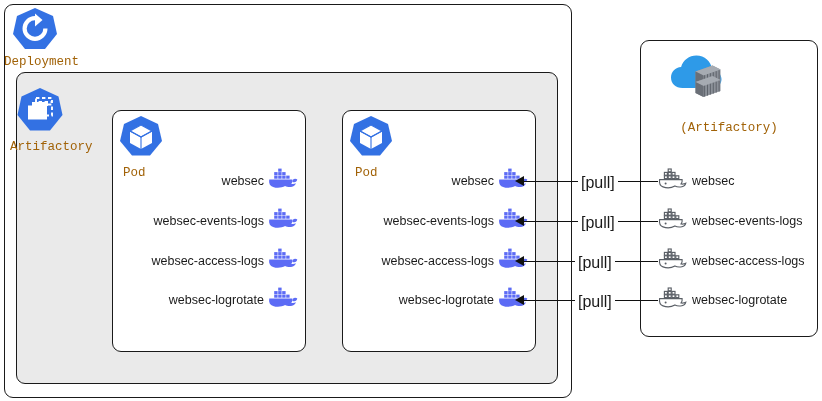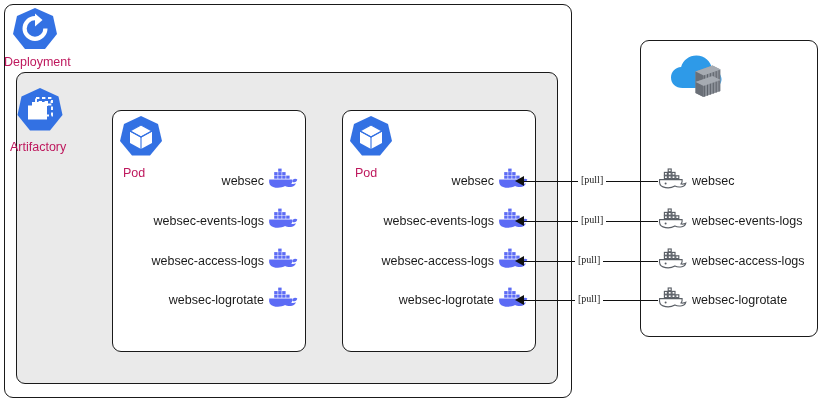--- a/index.html
+++ b/index.html
@@ -26,23 +26,24 @@
     left:16px; top:72px; width:542px; height:312px;
     background:#eaeaea;
   }
   #pod-box-1{left:112px; top:110px; width:194px; height:242px;}
   #pod-box-2{left:342px; top:110px; width:194px; height:242px;}
   #registry-box{left:640px; top:40px; width:178px; height:297px;}
 
   .lbl{
     position:absolute;
     font-size:12.5px;
-    color:#be185d;
+    color:#a16207;
     white-space:nowrap;
     line-height:1;
+    font-family:Liberation Mono, monospace;
   }
   .lbl.center{text-align:center;}
 
   .icon-wrap{position:absolute;}
   .icon-wrap svg{display:block;}
 
   
   .crow{
     position:absolute;
     height:30px;
@@ -69,27 +70,26 @@
   }
   .arrow-head{
     position:absolute;
     width:0;height:0;
     border-top:5px solid transparent;
     border-bottom:5px solid transparent;
     border-right:9px solid #101010;
   }
   .edge-label{
     position:absolute;
-    font-size:10px;
+    font-size:16px;
     color:#1a1a1a;
     background:#ffffff;
     padding:0 3px;
     line-height:1;
     white-space:nowrap;
-    font-family:Liberation Serif, serif;
   }
 </style>
 </head>
 <body>
 
 <div id="stage">
 
   <div class="box" id="deployment-box"></div>
 
   <div class="icon-wrap" style="left:10px; top:6px; width:50px; height:48px;">
@@ -328,20 +328,21 @@
             <path d="M39.5 32.7 L39.5 43.6"></path>
           <path d="M42.4 31.7 L42.4 42.6"></path>
             <path d="M45.3 30.7 L45.3 41.6"></path>
           <path d="M48.2 29.7 L48.2 40.6"></path>
             <path d="M51.1 28.7 L51.1 39.6"></path>
         </g>
       </g>
     </svg>
   </div>
 
+  <div class="lbl center" style="left:640px; top:122px; width:178px;">(Artifactory)</div>
 
   <div class="crow left-align" style="left:658px; top:166px; width:160px;">
     <span class="whale">
       <svg width="30" height="24" viewBox="0 0 30 24">
         <g fill="none" stroke="#5a5f66" stroke-width="1.15">
           <rect x="6.4" y="8.8" width="3.0" height="2.8"></rect>
             <rect x="10.2" y="8.8" width="3.0" height="2.8"></rect>
           <rect x="14.0" y="8.8" width="3.0" height="2.8"></rect>
             <rect x="17.8" y="8.8" width="3.0" height="2.8"></rect>
           <rect x="6.4" y="5.4" width="3.0" height="2.8"></rect>

